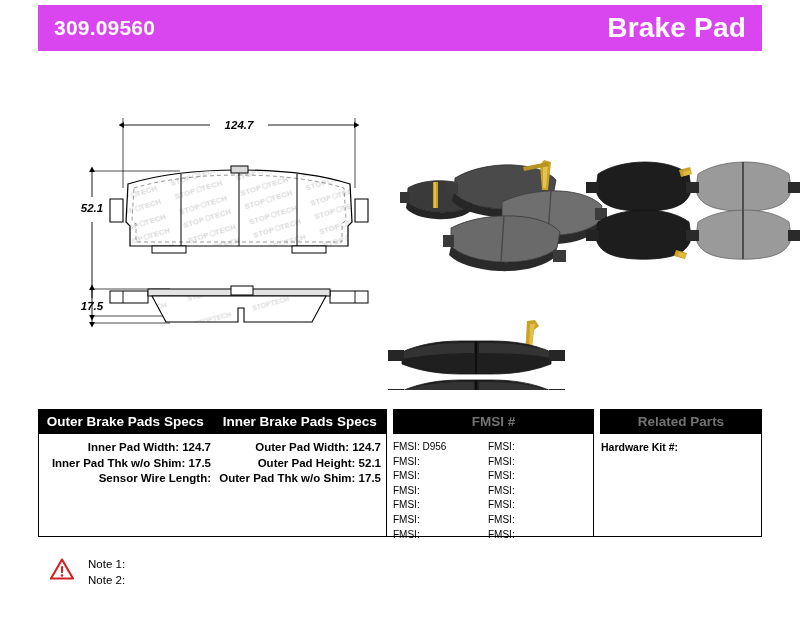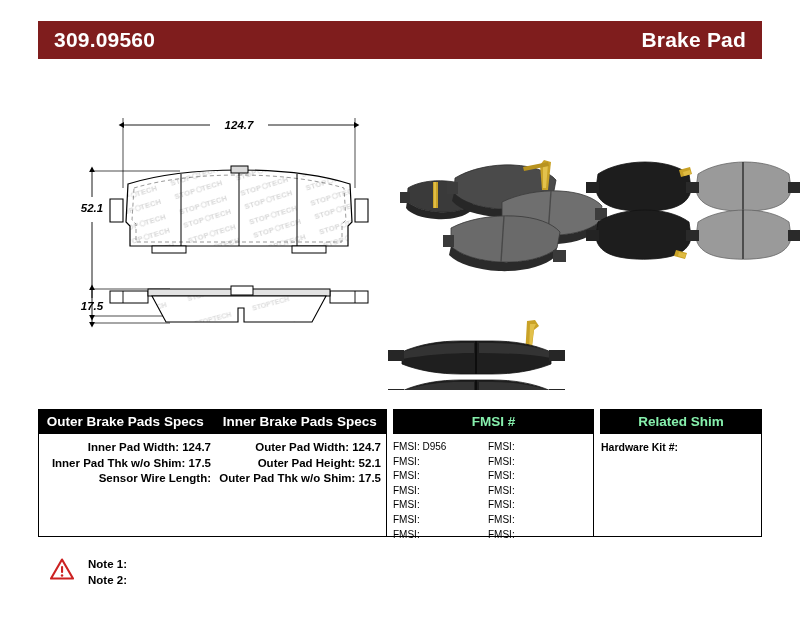--- a/index.html
+++ b/index.html
@@ -13,39 +13,39 @@
     position: relative;
     font-family: "Liberation Sans", sans-serif;
     color: #000000;
     overflow: hidden;
   }
 
   
   #header-bar {
     position: absolute;
     left: 38px;
-    top: 21px;
+    top: 5px;
     width: 724px;
-    height: 38px;
-    background: #7f1d1d;
+    height: 46px;
+    background: #d946ef;
     display: flex;
     align-items: center;
     justify-content: space-between;
     padding: 0 16px;
     box-sizing: border-box;
   }
   #part-number {
     color: #ffffff;
     font-size: 21px;
     font-weight: bold;
     letter-spacing: 0.2px;
   }
   #product-type {
     color: #ffffff;
-    font-size: 21px;
+    font-size: 28px;
     font-weight: bold;
     letter-spacing: 0.2px;
   }
 
   
   #drawing-area {
     position: absolute;
     left: 0;
     top: 70px;
     width: 676px;
@@ -79,21 +79,21 @@
   }
   .hdr-block {
     background: #000000;
     height: 25px;
     display: flex;
     align-items: center;
     justify-content: center;
     box-sizing: border-box;
   }
   .hdr-block span {
-    color: #86efac;
+    color: #737373;
     font-size: 13.5px;
     font-weight: bold;
   }
   .hdr-gap { width: 6px; height: 25px; background: #ffffff; }
 
   #hdr-pads   { width: 349px; }
   #hdr-fmsi   { width: 201px; }
   #hdr-rel    { width: 162px; }
 
   .hdr-split {
@@ -173,21 +173,21 @@
 
   
   #notes {
     position: absolute;
     left: 50px;
     top: 556px;
     display: flex;
     align-items: flex-start;
   }
   #warn-icon { width: 24px; height: 22px; margin-right: 14px; margin-top: 2px; }
-  .note-lines { font-size: 11.5px; font-weight: bold; line-height: 16px; }
+  .note-lines { font-size: 11.5px; font-weight: normal; line-height: 16px; }
   .note-lines div { white-space: nowrap; }
 </style>
 </head>
 <body>
 
 <div id="header-bar">
   <span id="part-number">309.09560</span>
   <span id="product-type">Brake Pad</span>
 </div>
 
@@ -405,21 +405,21 @@
 <div id="spec-table">
 
   <div class="hdr-row">
     <div class="hdr-block" id="hdr-pads"></div>
     <div class="hdr-gap"></div>
     <div class="hdr-block" id="hdr-fmsi">
       <span>FMSI #</span>
     </div>
     <div class="hdr-gap"></div>
     <div class="hdr-block" id="hdr-rel">
-      <span>Related Shim</span>
+      <span>Related Parts</span>
     </div>
   </div>
 
   <div class="hdr-split">
     <div class="hdr-half">
       <span>Outer Brake Pads Specs</span>
     </div>
     <div class="hdr-half">
       <span>Inner Brake Pads Specs</span>
     </div>

